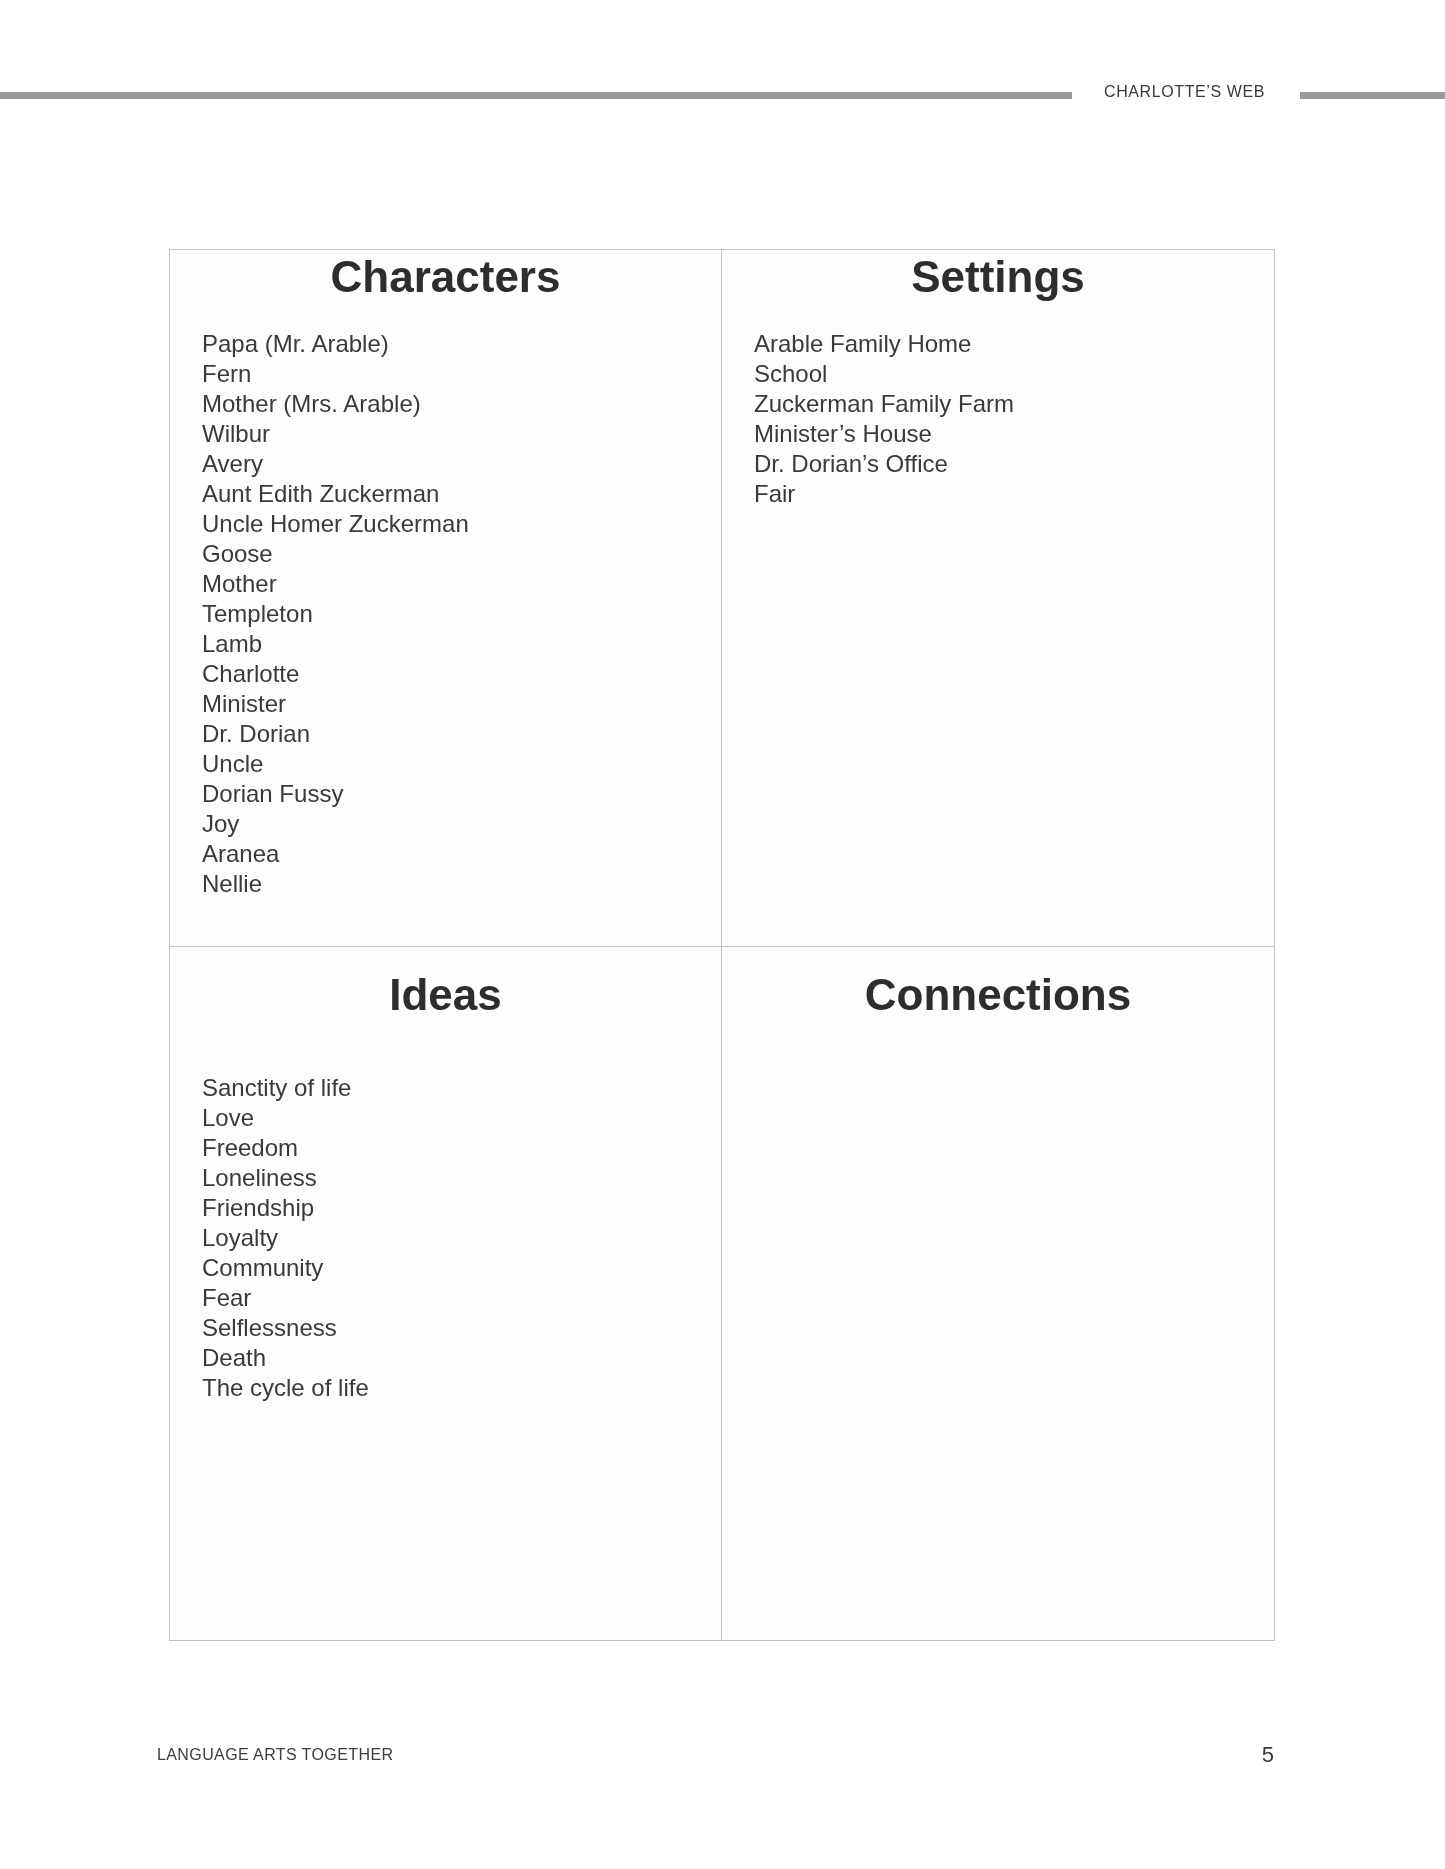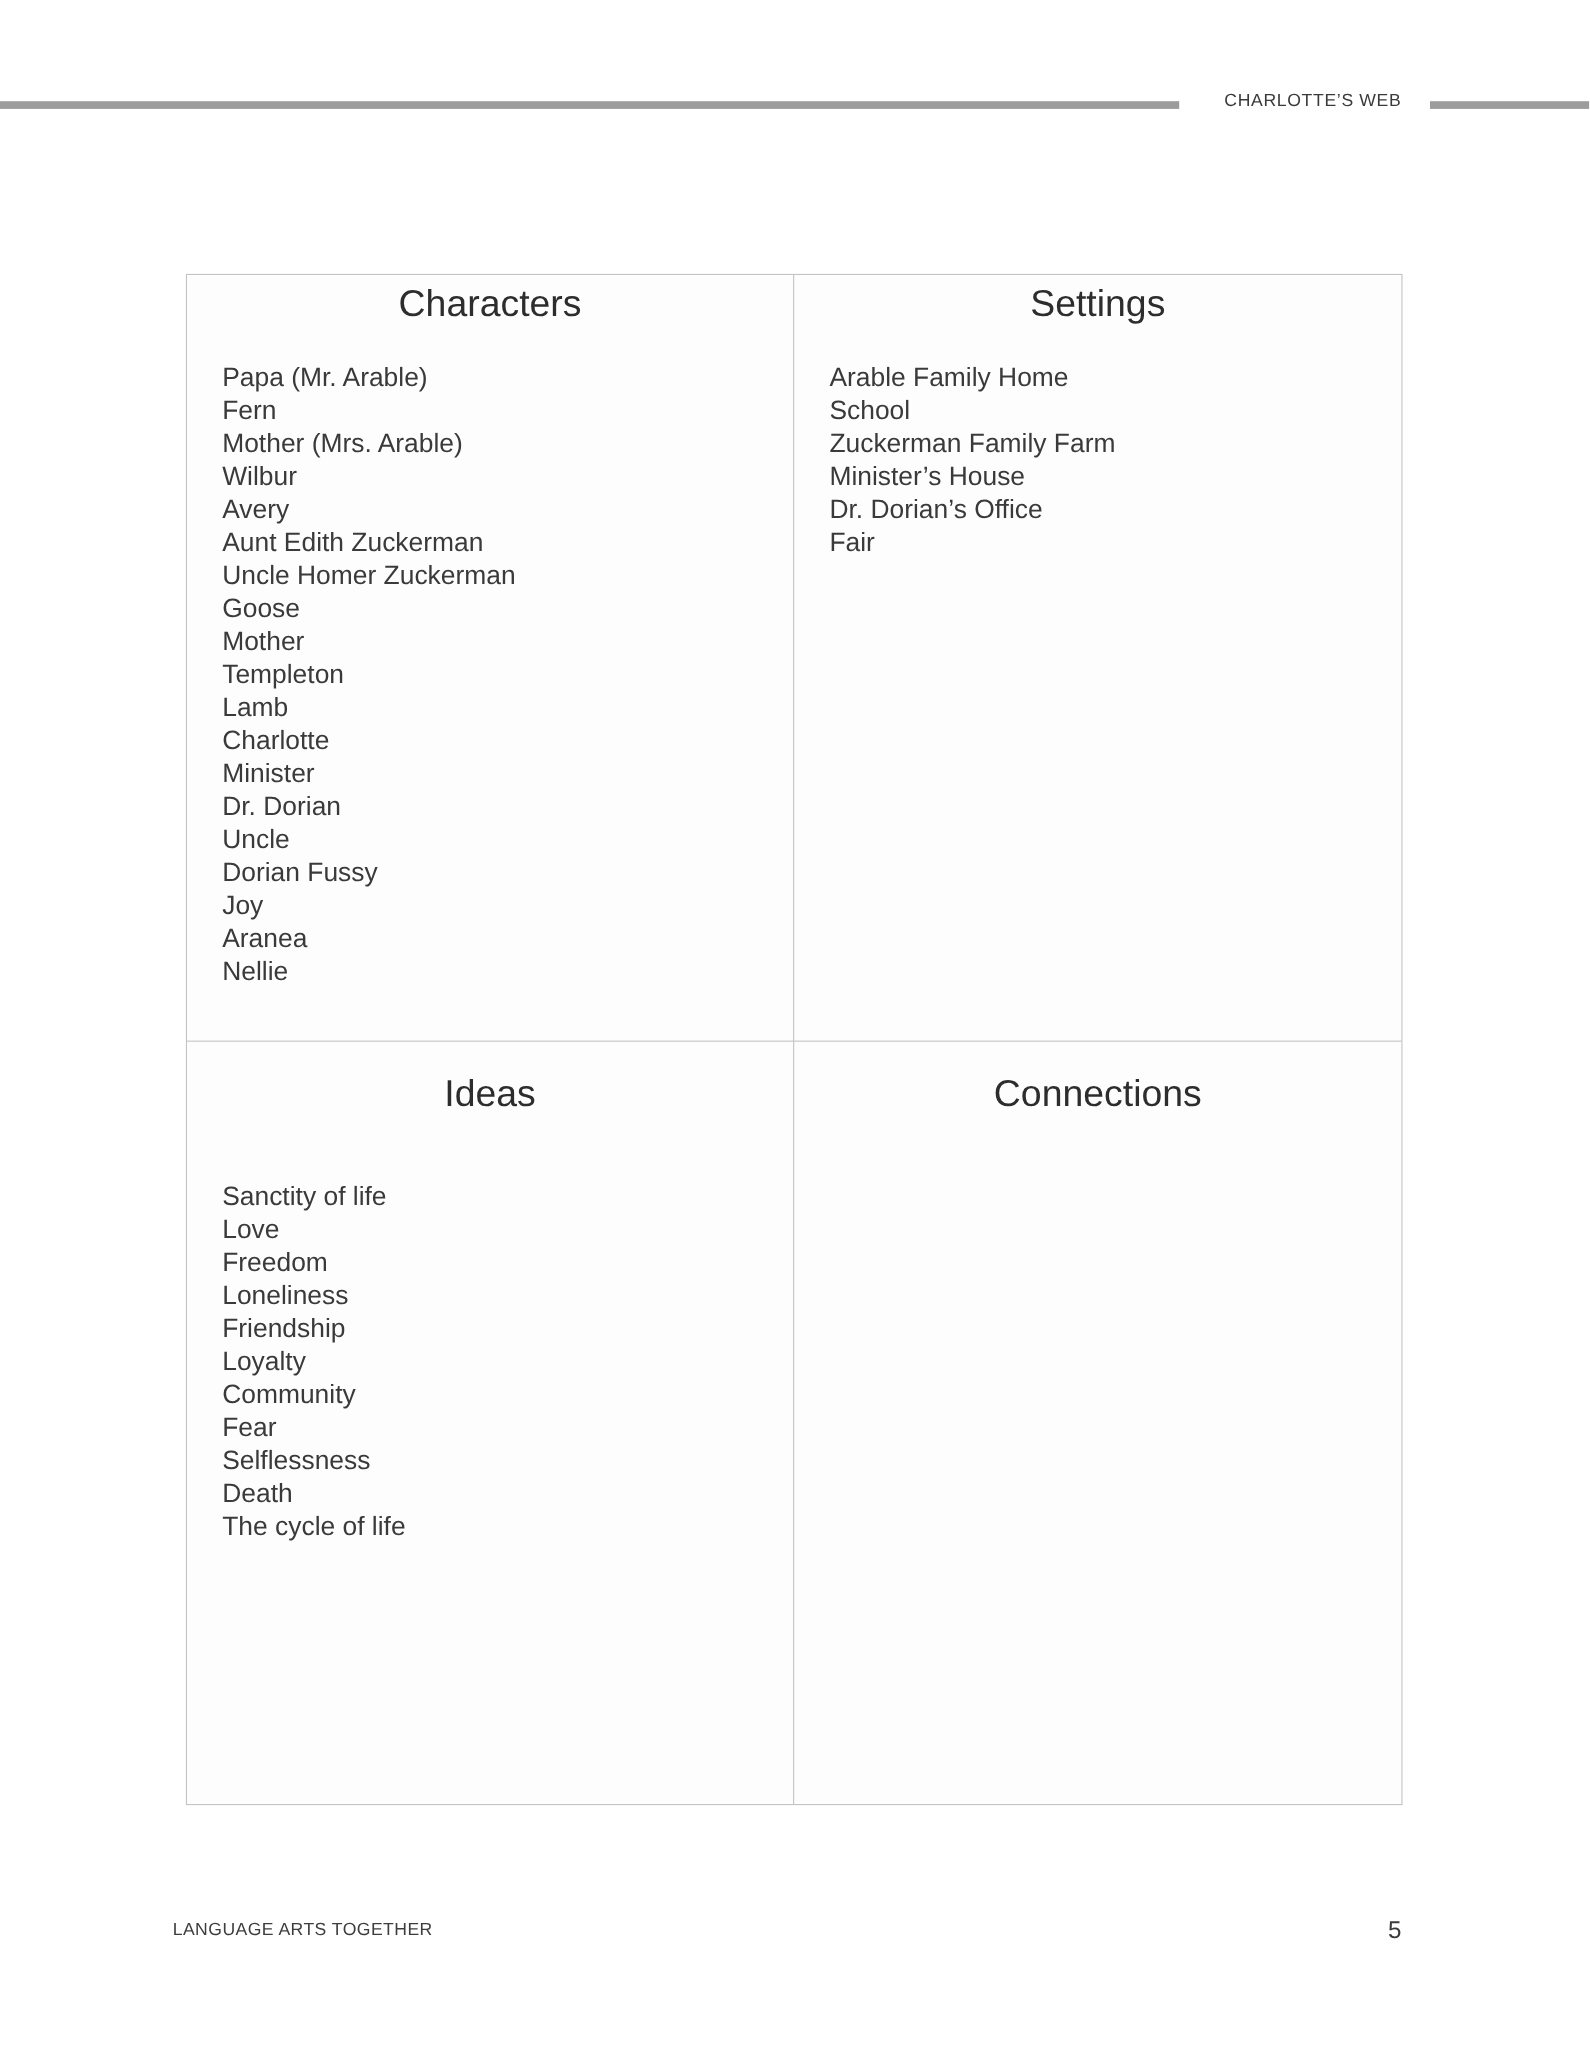--- a/index.html
+++ b/index.html
@@ -12,43 +12,44 @@
   }
   .page { position: relative; width: 1445px; height: 1869px; background: #ffffff; overflow: hidden; }
 
   
   .header-rule { position: absolute; top: 92px; height: 7px; background: #9c9c9c; }
   .header-rule.left  { left: 0; width: 1072px; }
   .header-rule.right { left: 1300px; width: 145px; }
   .header-title {
     position: absolute; top: 83px; left: 1104px; width: 170px;
     font-size: 16px; letter-spacing: 0.6px; color: #3a3a3a;
-    white-space: nowrap; text-align: right;
+    white-space: nowrap; text-align: left;
   }
 
   
   .quad-table {
     position: absolute; left: 169px; top: 249px;
     width: 1106px; height: 1392px;
     border: 1px solid #c3c3c3;
     background: #fdfdfd;
     display: grid;
     grid-template-columns: 552px 552px;
     grid-template-rows: 697px 693px;
   }
   .cell { overflow: hidden; }
   .cell.col-0 { border-right: 1px solid #c3c3c3; }
   .cell.row-0 { border-bottom: 1px solid #c3c3c3; }
 
   .cell-title {
     margin-top: 6px;
     text-align: center;
-    font-size: 34px;
+    font-size: 44px;
     line-height: 41px;
     color: #2d2d2d;
+    font-weight: bold;
   }
   .row-1 .cell-title { margin-top: 27px; text-align: center; }
 
   .cell-list {
     list-style: none;
     margin: 32px 0 0 0;
     padding: 0 10px 0 32px;
     font-size: 24px;
     line-height: 30px;
     color: #3a3a3a;

